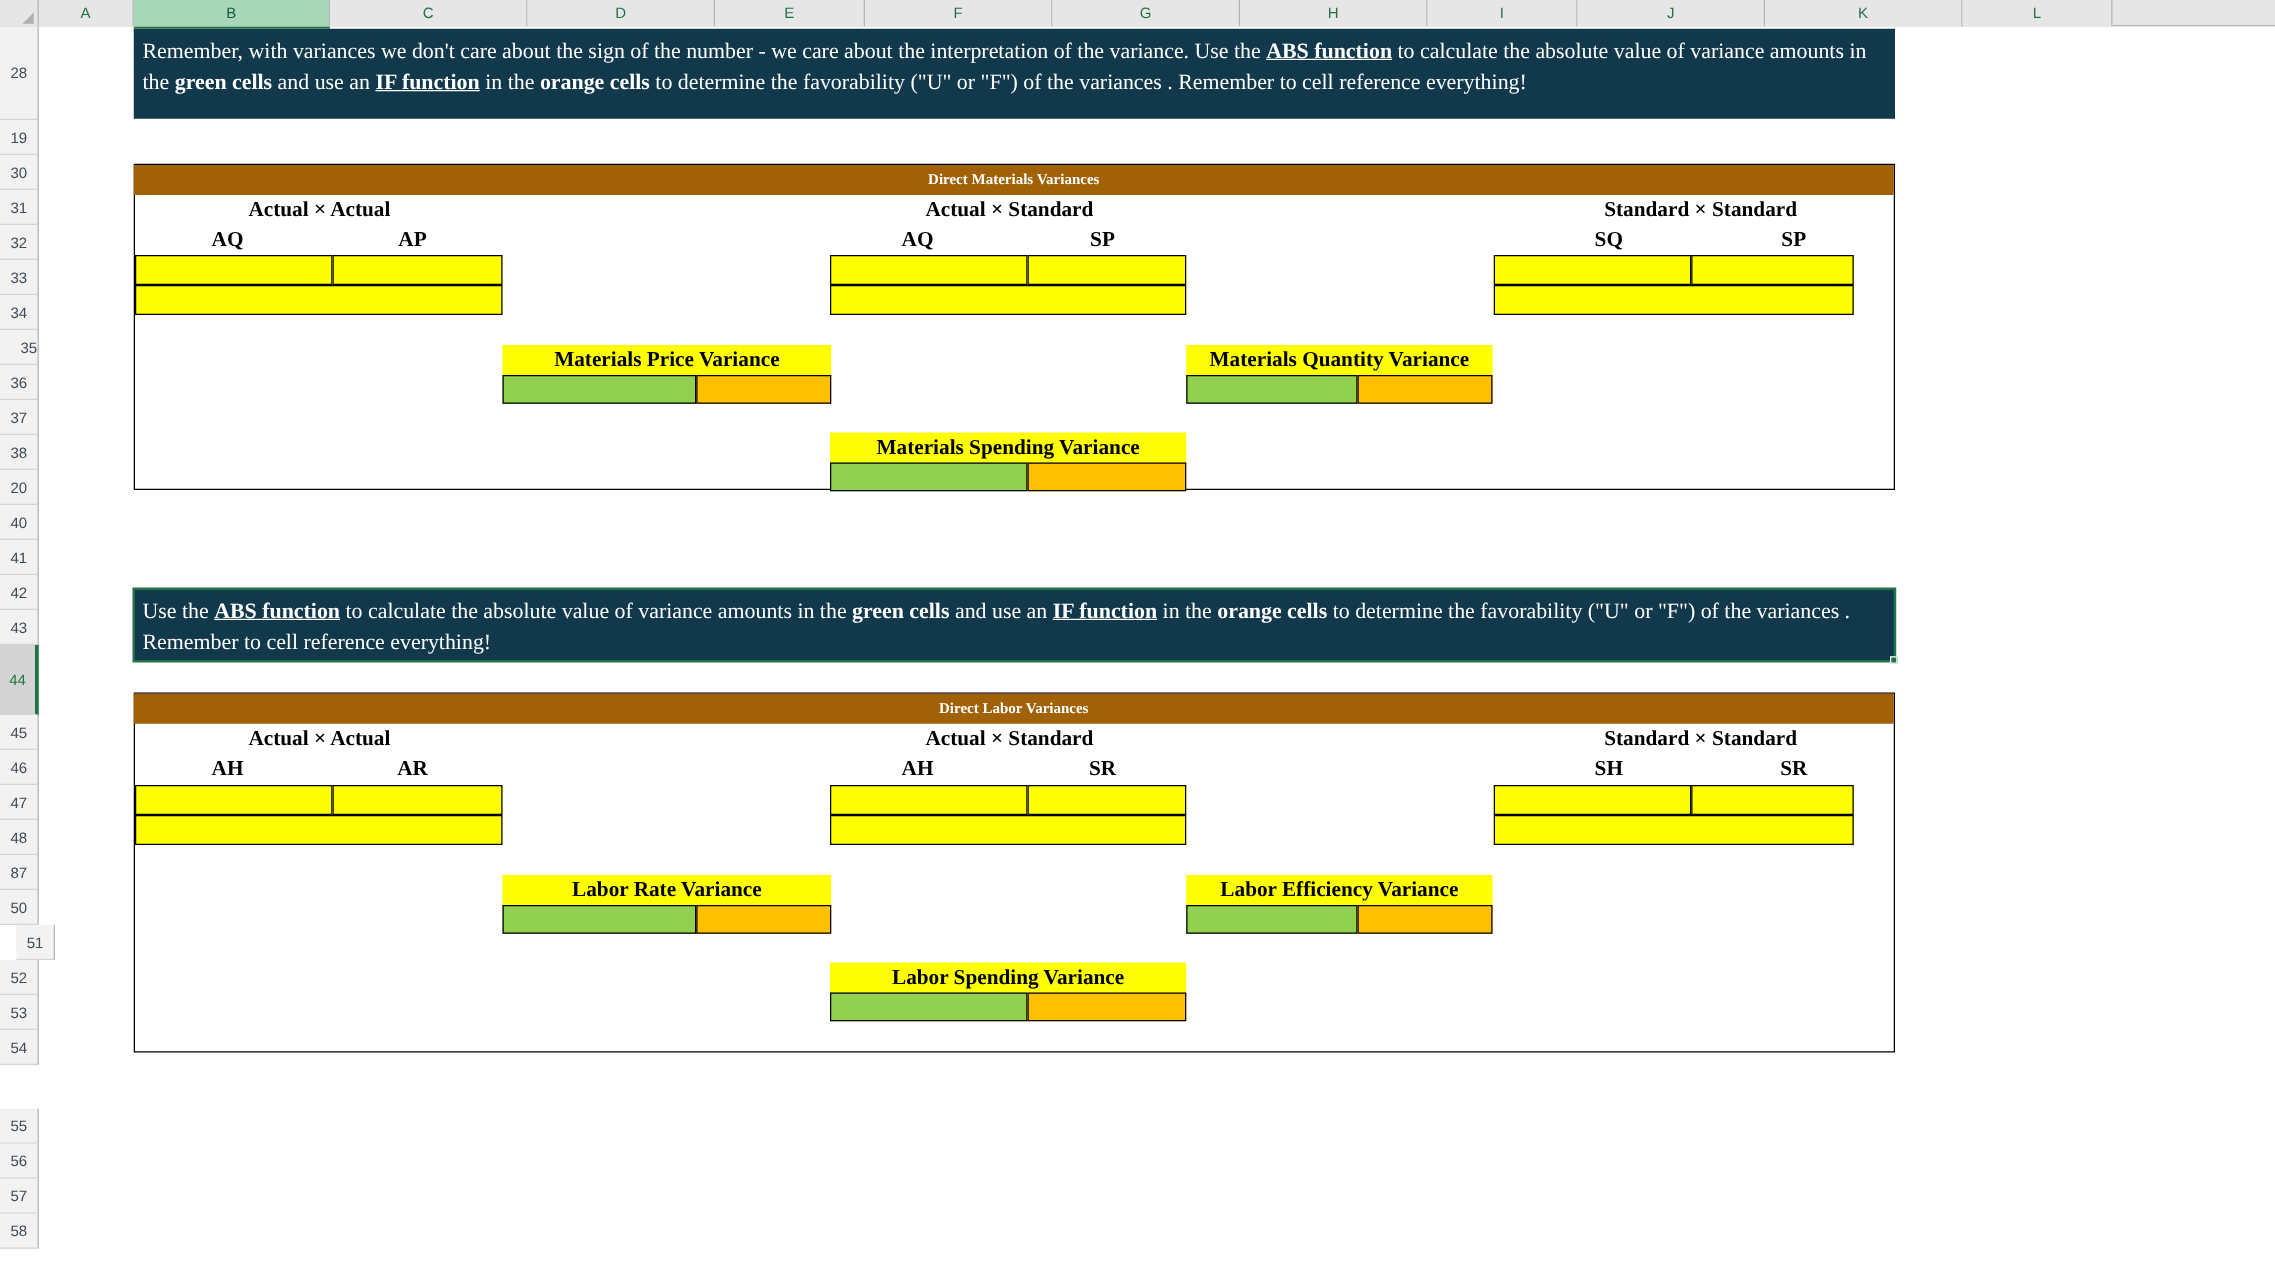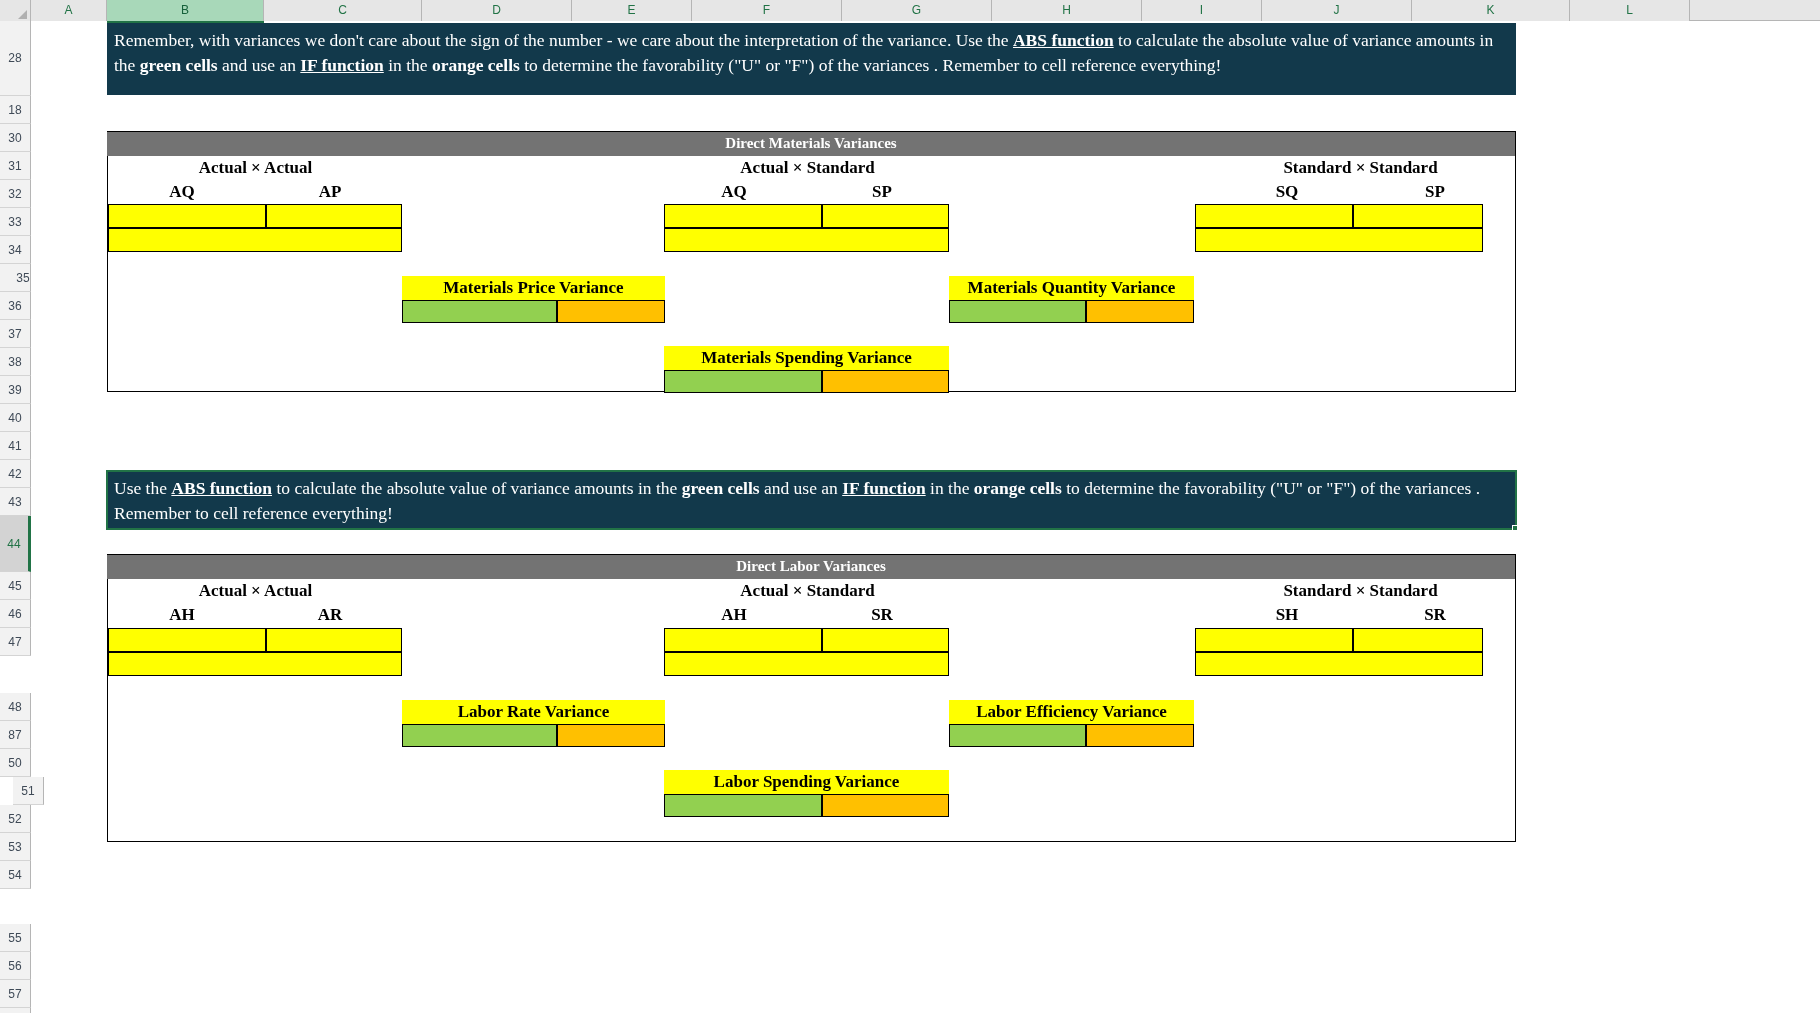--- a/index.html
+++ b/index.html
@@ -130,24 +130,24 @@
   }
 
   
   .section-box {
     position: absolute;
     border: 1px solid #000000;
     background: #ffffff;
   }
   .section-title {
     position: absolute;
-    background: #737373;
+    background: #a16207;
     color: #ffffff;
     font-family: "Liberation Serif", serif;
-    font-size: 15px;
+    font-size: 12px;
     font-weight: bold;
     text-align: center;
     line-height: 22px;
   }
   .grp-label {
     position: absolute;
     font-family: "Liberation Serif", serif;
     font-size: 17px;
     font-weight: bold;
     color: #000000;
@@ -209,40 +209,40 @@
         <div class="col-cell" style="width: 150px;">H</div>
         <div class="col-cell" style="width: 120px;">I</div>
         <div class="col-cell" style="width: 150px;">J</div>
         <div class="col-cell" style="width: 158px;">K</div>
         <div class="col-cell" style="width: 120px;">L</div>
       </div>
   </div>
 
   <div id="row-header">
       <div class="row-cell" style="height: 75px;">28</div>
-      <div class="row-cell" style="height: 28px;">18</div>
+      <div class="row-cell" style="height: 28px;">19</div>
       <div class="row-cell" style="height: 28px;">30</div>
       <div class="row-cell" style="height: 28px;">31</div>
       <div class="row-cell" style="height: 28px;">32</div>
       <div class="row-cell" style="height: 28px;">33</div>
       <div class="row-cell" style="height: 28px;">34</div>
       <div class="row-cell" style="height: 28px; padding-left: 16px;">35</div>
       <div class="row-cell" style="height: 28px;">36</div>
       <div class="row-cell" style="height: 28px;">37</div>
       <div class="row-cell" style="height: 28px;">38</div>
-      <div class="row-cell" style="height: 28px;">39</div>
+      <div class="row-cell" style="height: 28px;">20</div>
       <div class="row-cell" style="height: 28px;">40</div>
       <div class="row-cell" style="height: 28px;">41</div>
       <div class="row-cell" style="height: 28px;">42</div>
       <div class="row-cell" style="height: 28px;">43</div>
       <div class="row-cell selected" style="height: 56px;">44</div>
       <div class="row-cell" style="height: 28px;">45</div>
       <div class="row-cell" style="height: 28px;">46</div>
       <div class="row-cell" style="height: 28px;">47</div>
-      <div class="row-cell" style="height: 28px; margin-top: 37px;">48</div>
+      <div class="row-cell" style="height: 28px;">48</div>
       <div class="row-cell" style="height: 28px;">87</div>
       <div class="row-cell" style="height: 28px;">50</div>
       <div class="row-cell" style="height: 28px; margin-left: 13px;">51</div>
       <div class="row-cell" style="height: 28px;">52</div>
       <div class="row-cell" style="height: 28px;">53</div>
       <div class="row-cell" style="height: 28px;">54</div>
       <div class="row-cell" style="height: 28px; margin-top: 35px;">55</div>
       <div class="row-cell" style="height: 28px;">56</div>
       <div class="row-cell" style="height: 28px;">57</div>
       <div class="row-cell" style="height: 28px;">58</div>

